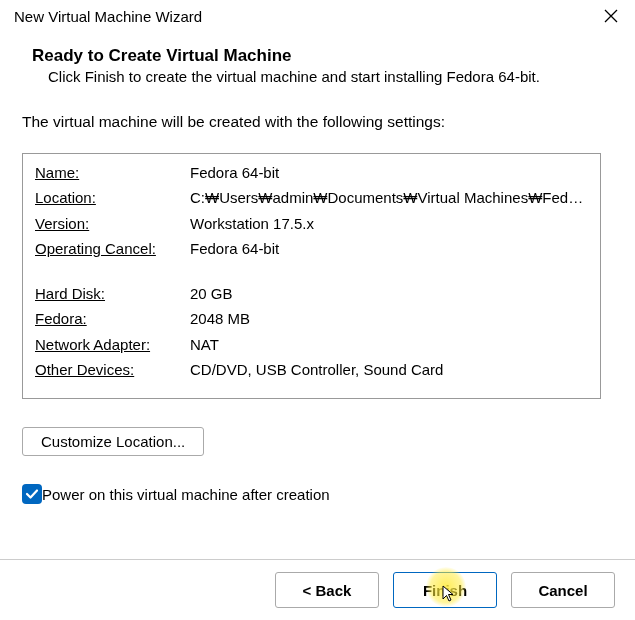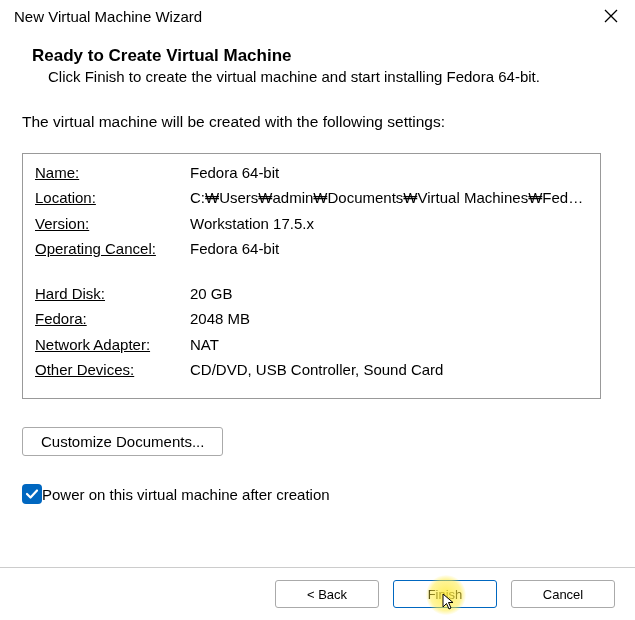--- a/index.html
+++ b/index.html
@@ -114,27 +114,28 @@
     border-top: 1px solid #ccc;
     padding: 12px 20px;
     display: flex;
     justify-content: flex-end;
     gap: 14px;
     background: #fff;
   }
   .nav-btn {
     border: 1px solid #aaa;
     background: #fff;
-    font-size: 13px;
+    font-size: 15px;
     width: 104px;
-    height: 28px;
+    height: 36px;
     border-radius: 3px;
     cursor: pointer;
     font-family: inherit;
     position: relative;
+    font-weight: bold;
   }
   .nav-btn.primary {
     border: 1px solid #0067c0;
     color: #000;
   }
   .highlight {
     position: absolute;
     width: 40px;
     height: 40px;
     border-radius: 50%;
@@ -205,21 +206,21 @@
           </tr>
           <tr>
             <td class="label">Other Devices:</td>
             <td class="value">CD/DVD, USB Controller, Sound Card</td>
           </tr>
         </tbody>
     </table>
   </div>
 
   <div class="customize-row">
-    <button class="customize-btn">Customize Documents...</button>
+    <button class="customize-btn">Customize Location...</button>
   </div>
 
   <div class="power-row">
     <div class="checkbox">
       <svg viewBox="0 0 14 14">
           <path d="M2 7 L5.5 10.5 L12 3.5" stroke="#fff" stroke-width="2.2" fill="none" stroke-linecap="round" stroke-linejoin="round"></path>
         </svg>
     </div>
     <span style="font-size:15px;">Power on this virtual machine after creation</span>
   </div>

